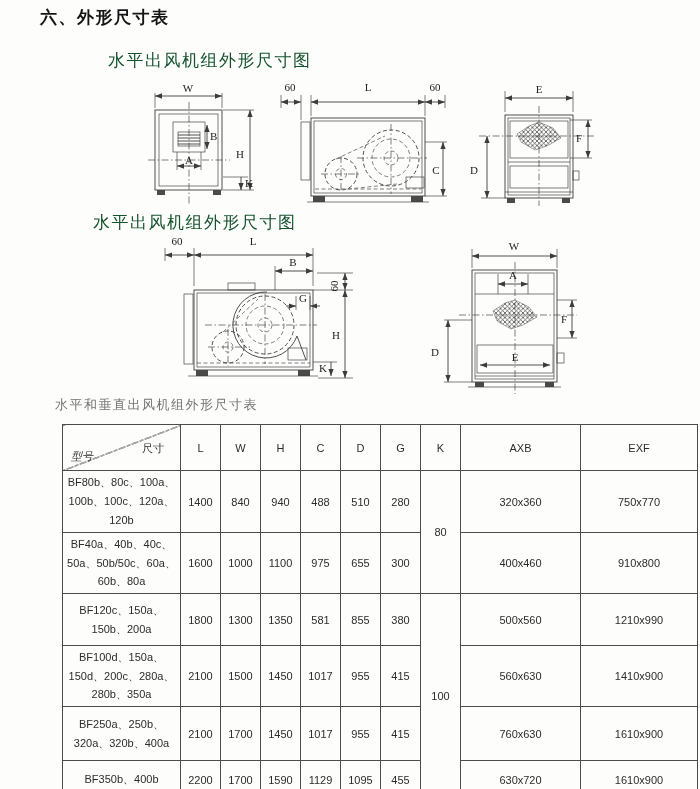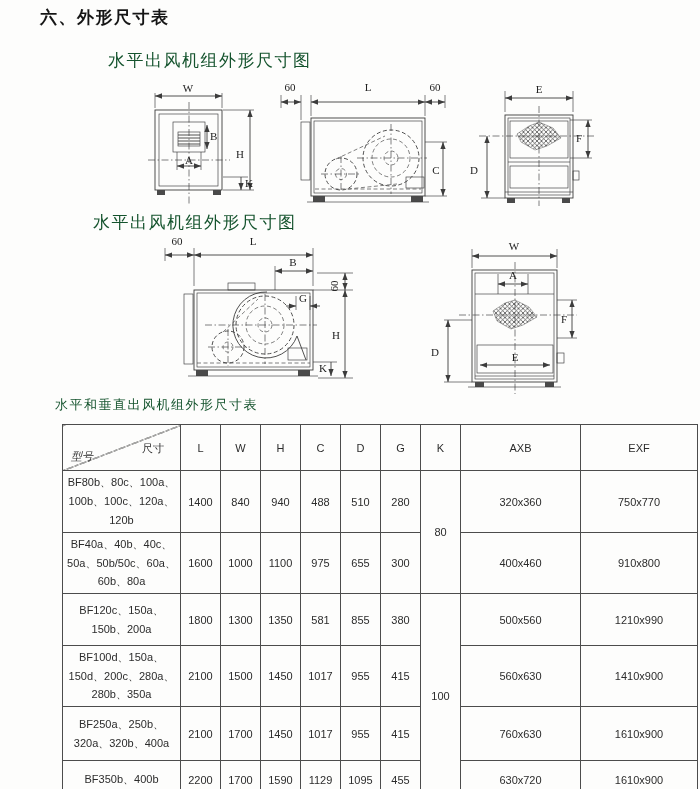--- a/index.html
+++ b/index.html
@@ -3,21 +3,21 @@
 <meta charset="utf-8">
 <style>
   html,body{margin:0;padding:0;}
   body{width:700px;height:789px;position:relative;background:#fdfdfc;
        font-family:"Liberation Sans",sans-serif;color:#2c2c2c;}
   .title{position:absolute;left:40px;top:6px;font-size:17px;font-weight:bold;
          color:#151515;letter-spacing:1.5px;}
   .sub{position:absolute;font-size:17px;color:#14532d;letter-spacing:1.5px;}
   .sub.h1x{left:108px;top:49px;}
   .sub.h2x{left:93px;top:211px;}
-  .tabletitle{position:absolute;left:55px;top:396px;font-size:13px;color:#14532d;letter-spacing:1.5px;}
+  .tabletitle{position:absolute;left:55px;top:396px;font-size:13px;color:#737373;letter-spacing:1.5px;}
   svg.fig{position:absolute;overflow:visible;}
   svg text{font-family:"Liberation Serif",serif;font-size:11px;fill:#222;}
   .ln{stroke:#3c3c3c;stroke-width:0.9;fill:none;}
   .thin{stroke-width:0.65;}
   .dsh{stroke-dasharray:4 2.5;}
   .cl{stroke-dasharray:7 2.5 1.5 2.5;stroke-width:0.65;}
   .blk{fill:#4a4a4a;stroke:none;}
   table.dim{position:absolute;left:62px;top:424px;width:635px;border-collapse:collapse;
             table-layout:fixed;background:#fdfdfc;}
   table.dim td{border:1px solid #4c4c4c;font-size:11px;text-align:center;

